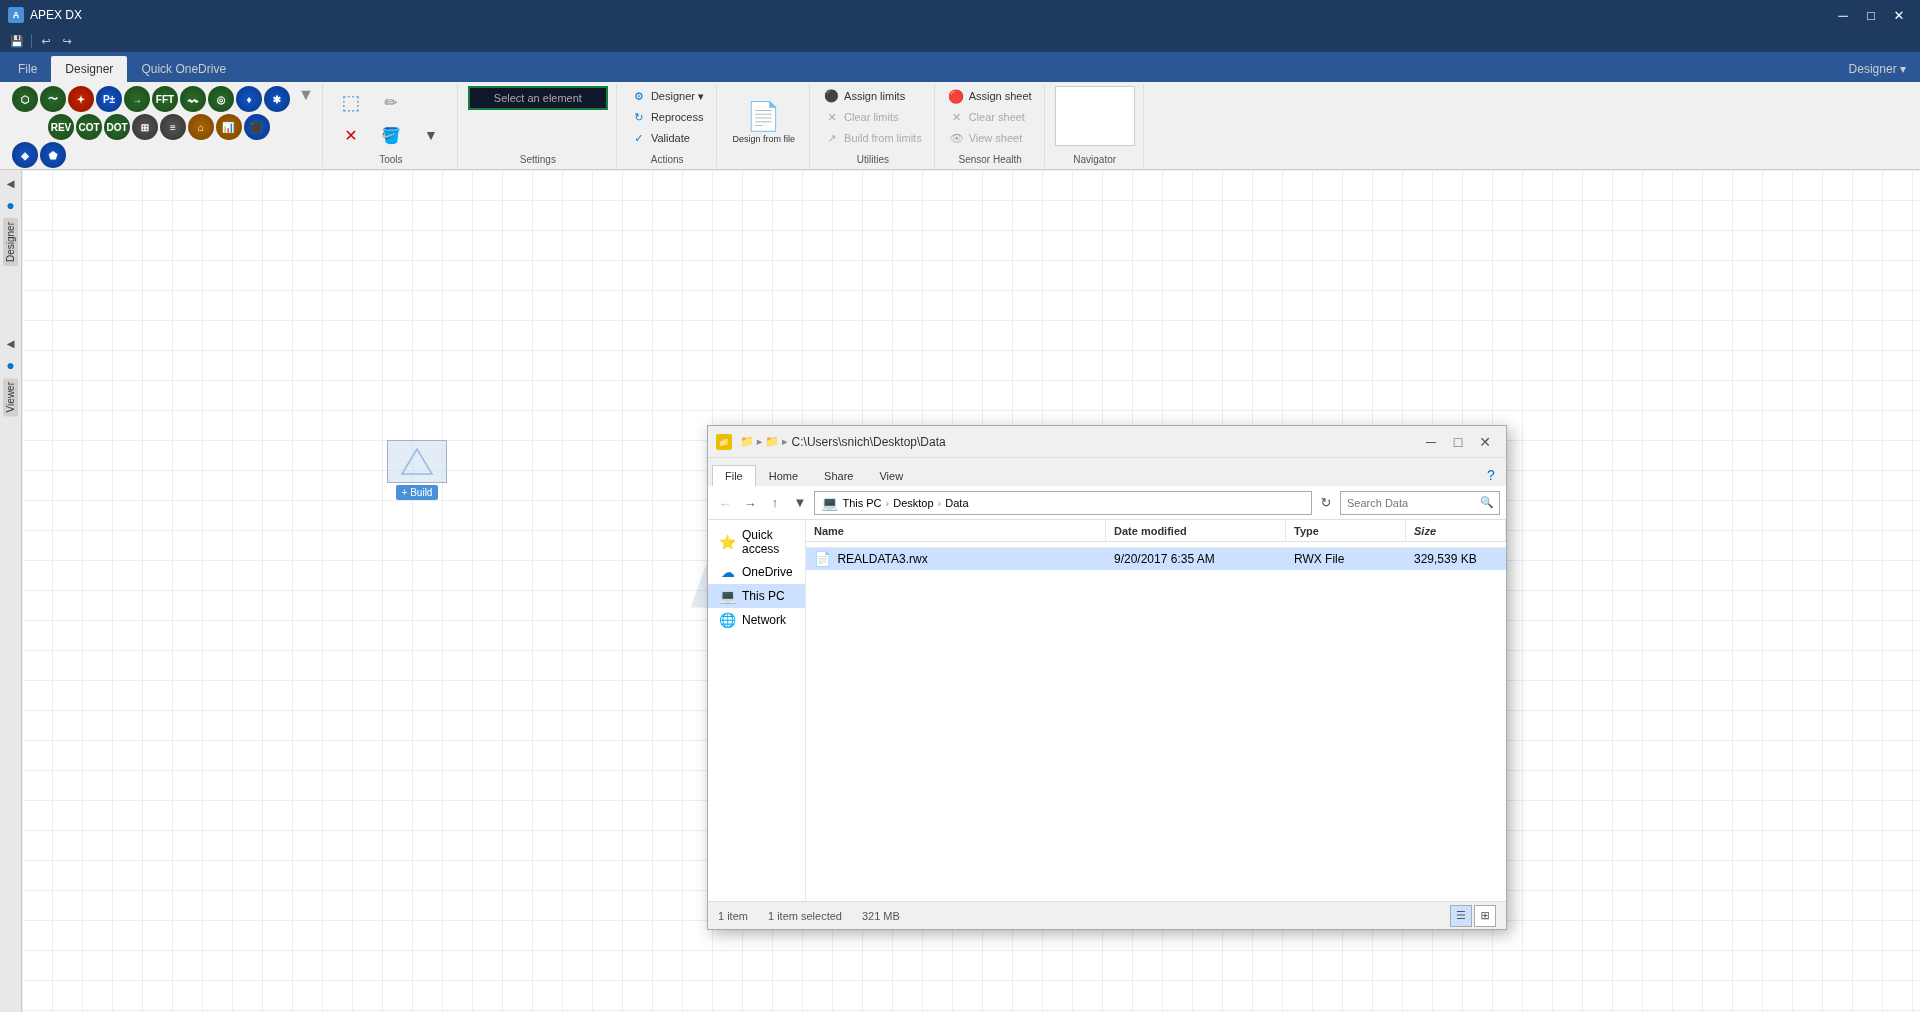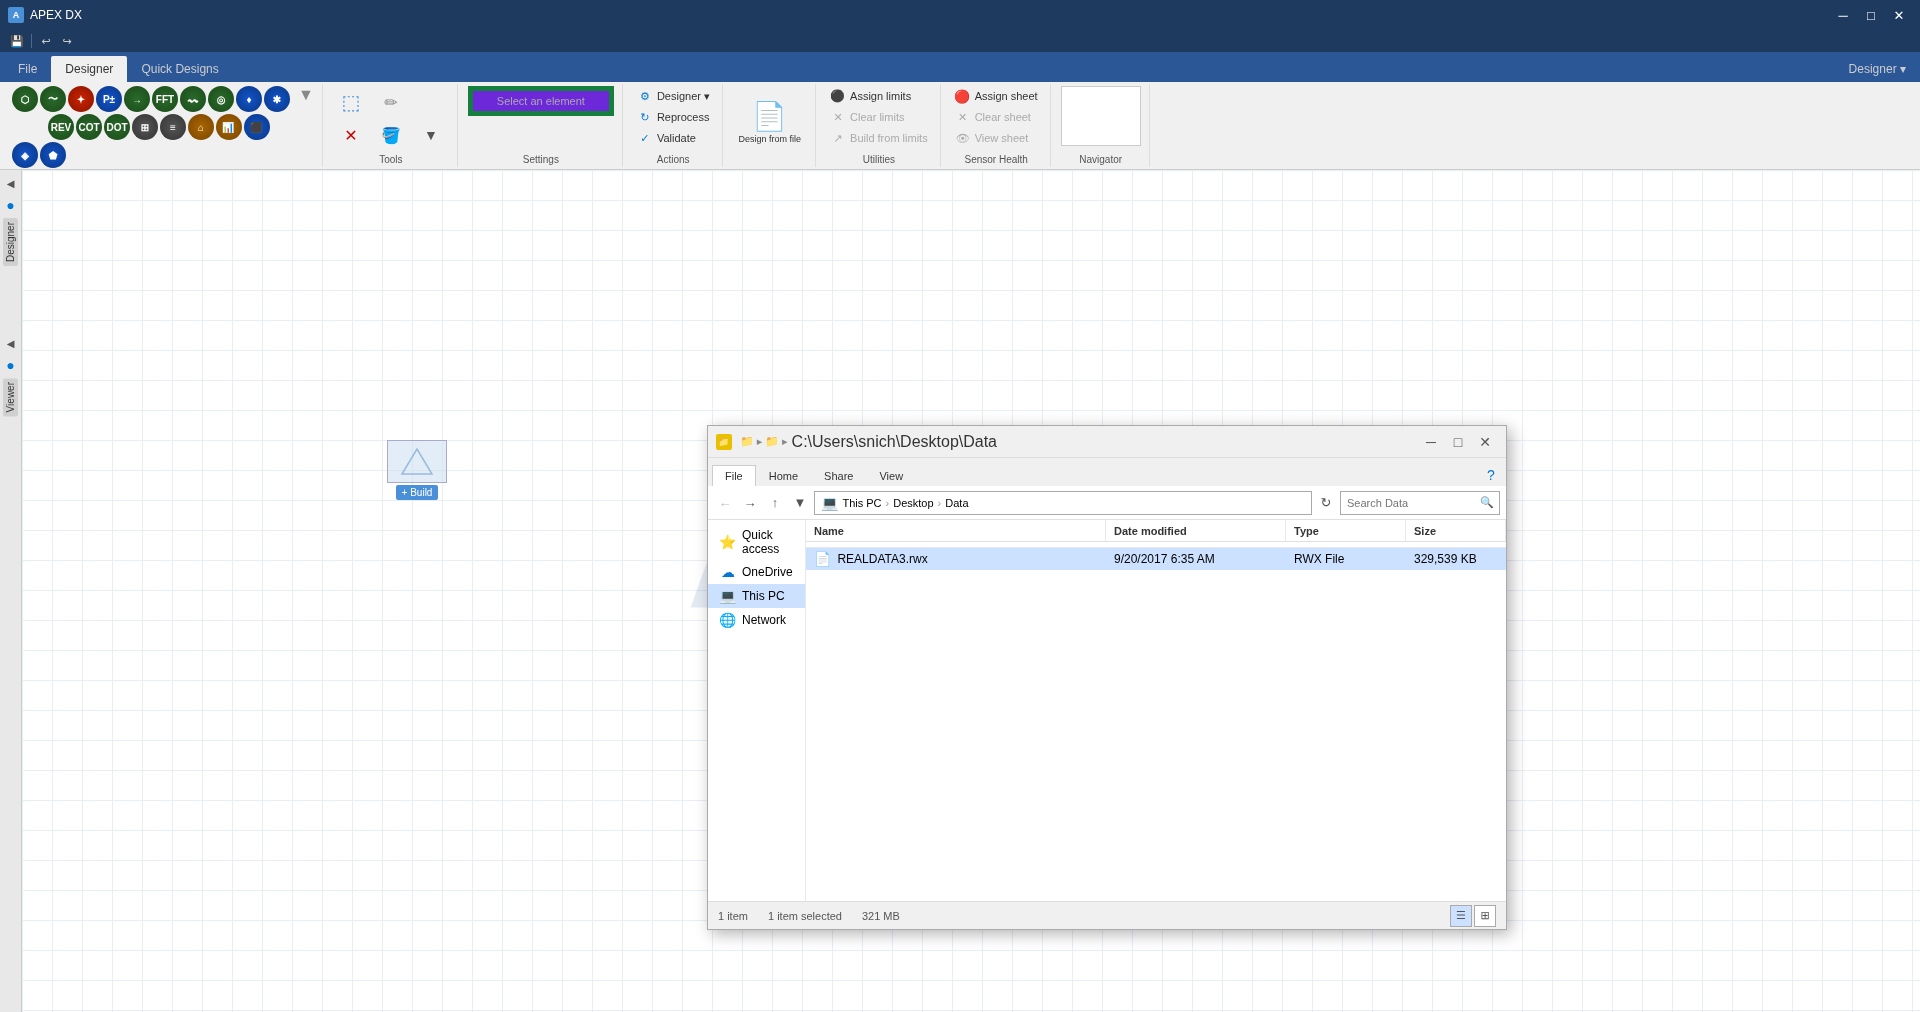--- a/index.html
+++ b/index.html
@@ -73,21 +73,21 @@
 
     
     .canvas-element { position: absolute; top: 270px; left: 360px; width: 70px; height: 60px; display: flex; flex-direction: column; align-items: center; }
     .element-box { width: 60px; height: 50px; border: 1px solid #aac; background: rgba(200,220,240,0.5); display: flex; align-items: center; justify-content: center; }
     .copy-badge { background: #4a90d9; color: white; font-size: 10px; padding: 2px 6px; margin-top: 2px; border-radius: 2px; display: flex; align-items: center; gap: 2px; }
 
     
     .file-dialog { position: absolute; top: 255px; left: 685px; width: 800px; height: 505px; background: white; border: 1px solid #aaa; box-shadow: 4px 4px 15px rgba(0,0,0,0.3); display: flex; flex-direction: column; z-index: 100; }
     .dialog-title-bar { background: #f0f0f0; height: 32px; display: flex; align-items: center; padding: 0 8px; border-bottom: 1px solid #ddd; }
     .dialog-title-icon { width: 16px; height: 16px; background: #e8c000; border-radius: 2px; margin-right: 8px; display: flex; align-items: center; justify-content: center; font-size: 9px; }
-    .dialog-title-text { flex: 1; font-size: 16px; color: #333; }
+    .dialog-title-text { flex: 1; font-size: 12px; color: #333; }
     .dialog-controls { display: flex; gap: 1px; }
     .dialog-ctrl-btn { width: 26px; height: 26px; display: flex; align-items: center; justify-content: center; cursor: pointer; color: #555; font-size: 14px; }
 
     
     .explorer-tabs { height: 28px; display: flex; align-items: flex-end; background: #f0f0f0; padding: 0 4px; }
     .exp-tab { padding: 4px 12px; font-size: 11px; color: #333; cursor: pointer; border: 1px solid transparent; border-bottom: none; }
     .exp-tab.active { background: white; border-color: #ccc; color: #333; }
 
     
     .explorer-toolbar { height: 34px; background: white; display: flex; align-items: center; padding: 0 6px; gap: 3px; border-bottom: 1px solid #e0e0e0; }
@@ -143,21 +143,21 @@
 <div class="quick-access">
   <div class="qa-btn">💾</div>
   <div class="qa-sep"></div>
   <div class="qa-btn">↩</div>
   <div class="qa-btn">↪</div>
 </div>
 
 <div class="ribbon-tabs">
   <div class="ribbon-tab">File</div>
   <div class="ribbon-tab active">Designer</div>
-  <div class="ribbon-tab">Quick Designs</div>
+  <div class="ribbon-tab">Quick OneDrive</div>
   <div class="ribbon-tab-right">Designer ▾</div>
 </div>
 
 <div class="ribbon">
 
   <div class="ribbon-group">
     <div class="ribbon-group-content">
       <div class="elem-icons">
 
         <div class="icon-circle" style="background:radial-gradient(circle, #2a6a2a, #1a4a1a);">⬡</div>
@@ -211,21 +211,21 @@
             <div class="icon-area" style="font-size:14px;color:#555;">▼</div>
           </div>
         </div>
       </div>
     </div>
     <div class="ribbon-group-label">Tools</div>
   </div>
 
   <div class="ribbon-group" style="min-width:140px;">
     <div class="ribbon-group-content" style="width:100%;justify-content:center;">
-      <div style="border:5px solid #15803d;padding:4px 24px;color:#aaa;font-size:11px;background:#6d28d9;">Select an element</div>
+      <div style="border:2px solid #15803d;padding:4px 24px;color:#aaa;font-size:11px;background:#0f172a;">Select an element</div>
     </div>
     <div class="ribbon-group-label">Settings</div>
   </div>
 
   <div class="ribbon-group">
     <div class="ribbon-group-content">
       <div class="stacked-btns">
         <div class="small-ribbon-btn">
           <div class="small-icon" style="color:#0078d4;">⚙</div>
           <span>Designer ▾</span>
@@ -395,21 +395,21 @@
             <div class="nav-icon">🌐</div>
             <span>Network</span>
           </div>
         </div>
 
         <div class="explorer-files">
           <div class="file-list-header">
             <div class="file-col-header" style="width:300px;">Name</div>
             <div class="file-col-header" style="width:180px;">Date modified</div>
             <div class="file-col-header" style="width:120px;">Type</div>
-            <div class="file-col-header" style="width:100px;">Size</div>
+            <div class="file-col-header" style="width:100px;font-style:italic;">Size</div>
           </div>
 
           <div style="height:6px;border-bottom:1px solid #e8e8e8;"></div>
           <div class="file-list-body">
             <div class="file-row selected">
               <div class="file-cell" style="width:300px;display:flex;align-items:center;gap:6px;">
                 <span style="font-size:14px;">📄</span>
                 <span>REALDATA3.rwx</span>
               </div>
               <div class="file-cell" style="width:180px;">9/20/2017 6:35 AM</div>

